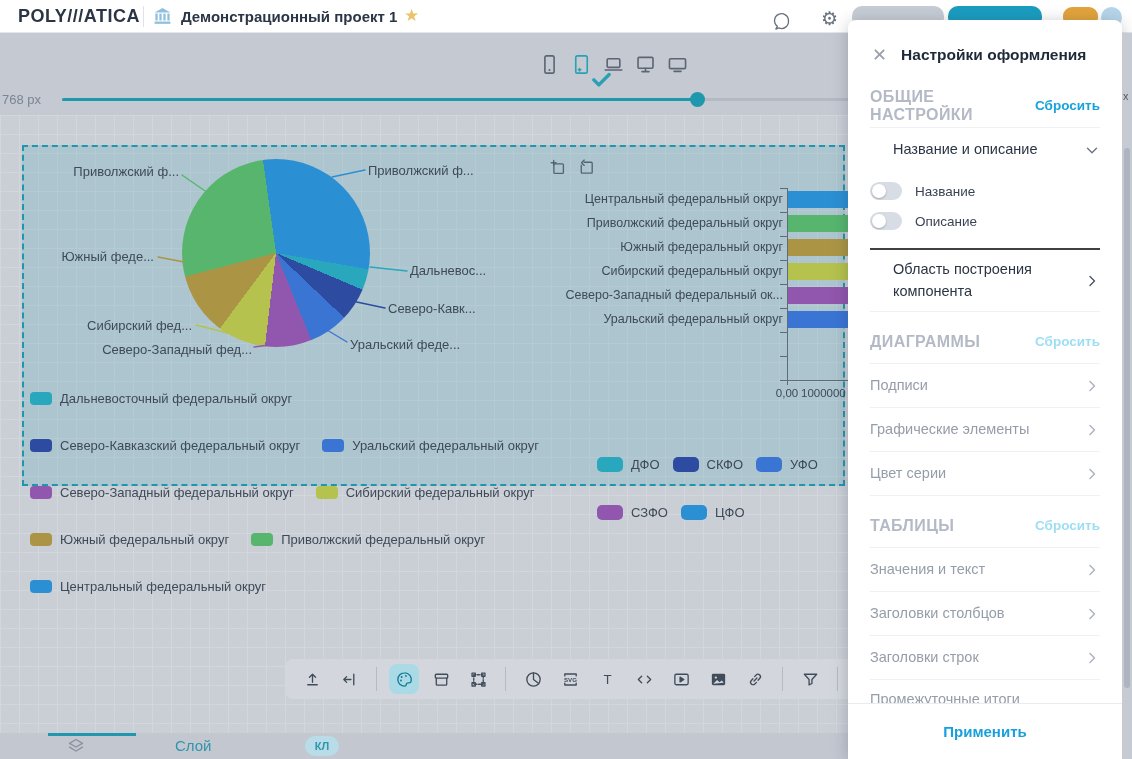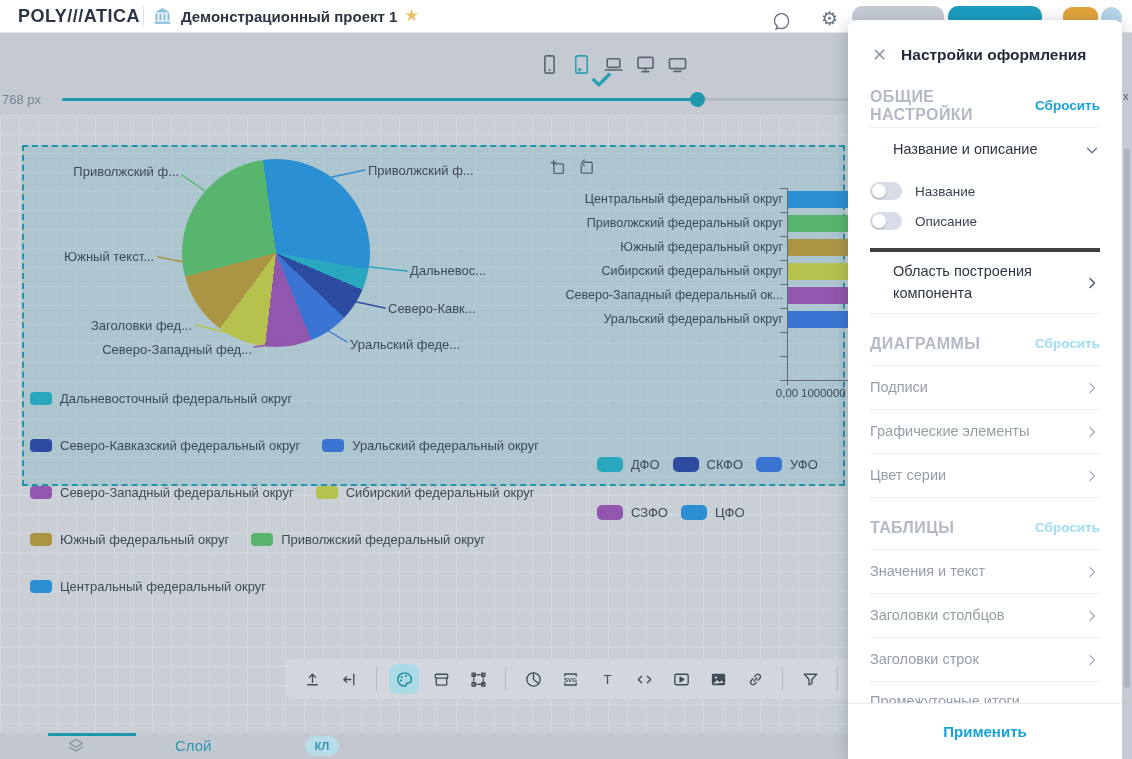--- a/index.html
+++ b/index.html
@@ -113,21 +113,21 @@
   .p-row.muted .lbl { color:#959da9; }
   .chev { width:16px; height:16px; flex:none; }
   .chev svg { width:16px; height:16px; }
   .chev.down { color:#6c7684; }
   .chev.right-dark { color:#4c5664; }
   .chev.right-mut { color:#a9b1bc; }
   .p-toggle { height:30px; display:flex; align-items:center; gap:13px; }
   .tgl { width:32px; height:18px; border-radius:9px; background:#d7dce5; position:relative; flex:none; }
   .tgl .knob { position:absolute; left:2px; top:2px; width:14px; height:14px; border-radius:50%; background:#fff; box-shadow:0 1px 2px rgba(0,0,0,.25); }
   .tgl-label { font-size:13.5px; color:#3a4454; }
-  .tgl-group { padding:4px 0 12px 0; border-bottom:4px solid #404040; }
+  .tgl-group { padding:4px 0 12px 0; border-bottom:2px solid #404040; }
   .apply-bar { position:absolute; left:0; right:0; bottom:0; height:56px; background:#fff; border-top:1px solid #e8ebf0;
     display:flex; align-items:center; justify-content:center; z-index:5; }
   .apply-label { color:#18a0dc; font-size:15px; font-weight:600; }
 
   svg { fill:none; stroke:currentColor; stroke-width:1.4; stroke-linecap:round; stroke-linejoin:round; }
 </style>
 </head>
 <body>
 
 <div class="screen">
@@ -213,22 +213,22 @@
       <line x1="254" y1="232" x2="284" y2="228" stroke="#9156ad"></line>
       <line x1="196" y1="210" x2="228" y2="218" stroke="#b5c24d"></line>
       <line x1="158" y1="142" x2="184" y2="147" stroke="#ab9545"></line>
       <line x1="182" y1="60" x2="208" y2="78" stroke="#57b56e"></line>
     </svg>
     <span class="callout co0">Приволжский ф...</span>
     <span class="callout co1">Дальневос...</span>
     <span class="callout co2">Северо-Кавк...</span>
     <span class="callout co3">Уральский феде...</span>
     <span class="callout co4">Северо-Западный фед...</span>
-    <span class="callout co5">Заголовки фед...</span>
-    <span class="callout co6">Южный текст...</span>
+    <span class="callout co5">Сибирский фед...</span>
+    <span class="callout co6">Южный феде...</span>
     <span class="callout co7">Приволжский ф...</span>
 
     <div class="pie-legend" id="pie-legend">
         <div class="pl-row">
           <span class="lg-item">
             <span class="sw" style="background: rgb(41, 167, 189);"></span>
             <span>Дальневосточный федеральный округ</span>
           </span>
         </div>
         <div class="pl-row">

